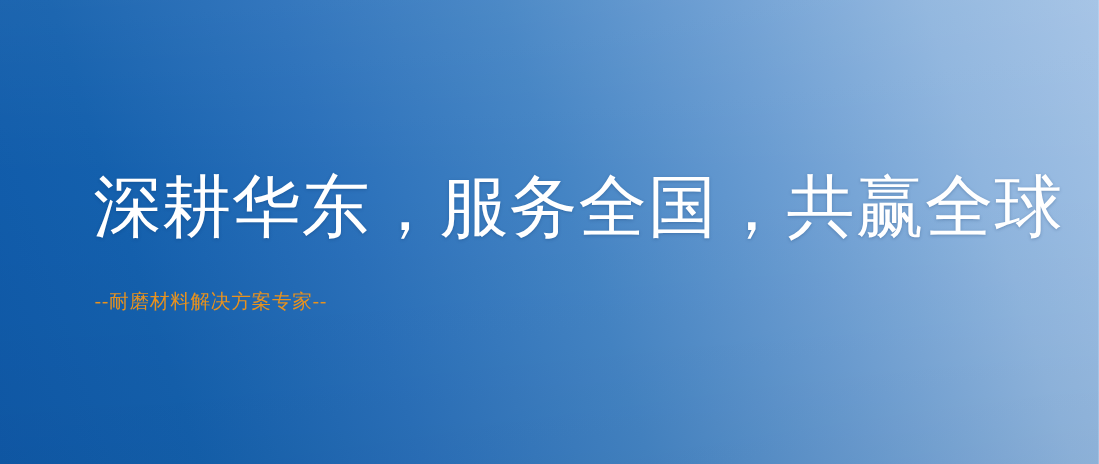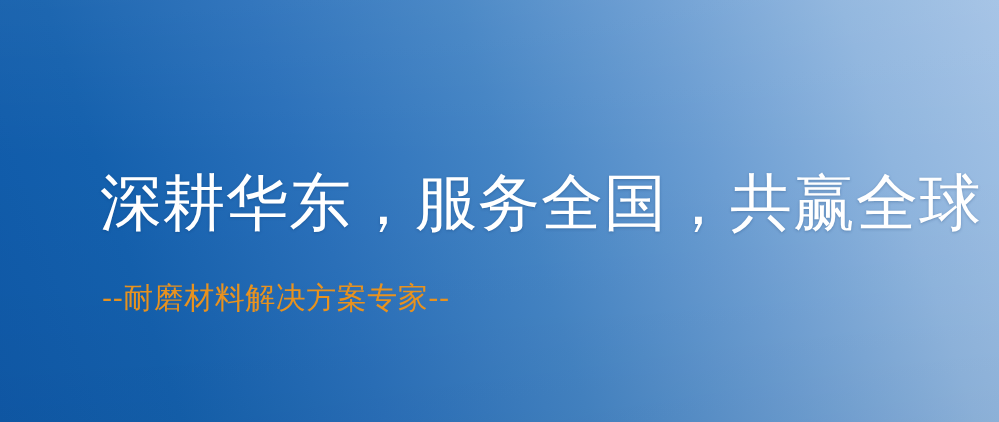--- a/index.html
+++ b/index.html
@@ -37,40 +37,40 @@
       rgba(0,0,0,0.015) 72%,
       rgba(0,0,0,0.035) 100%);
     pointer-events: none;
   }
 
   
   #headline {
     position: absolute;
     left: 84px;
     top: 150px;
-    margin: 16px;
+    margin: 1px;
     font-family: "DejaVu Serif", "Liberation Serif", serif;
     font-weight: 400;
     font-size: 62px;
     line-height: 1.18;
     letter-spacing: 1px;
     color: #ffffff;
     white-space: nowrap;
     text-shadow: 0 1px 3px rgba(10,48,92,0.28);
   }
 
   
   #subtitle {
     position: absolute;
     left: 86px;
     top: 264px;
-    margin: 16px;
+    margin: 0;
     font-family: "DejaVu Serif", "Liberation Serif", serif;
     font-weight: 400;
-    font-size: 30px;
+    font-size: 18px;
     line-height: 1.2;
     letter-spacing: 0.5px;
     color: #e8921e;
     white-space: nowrap;
   }
 
   
   #logo {
     position: absolute;
     left: 742px;

